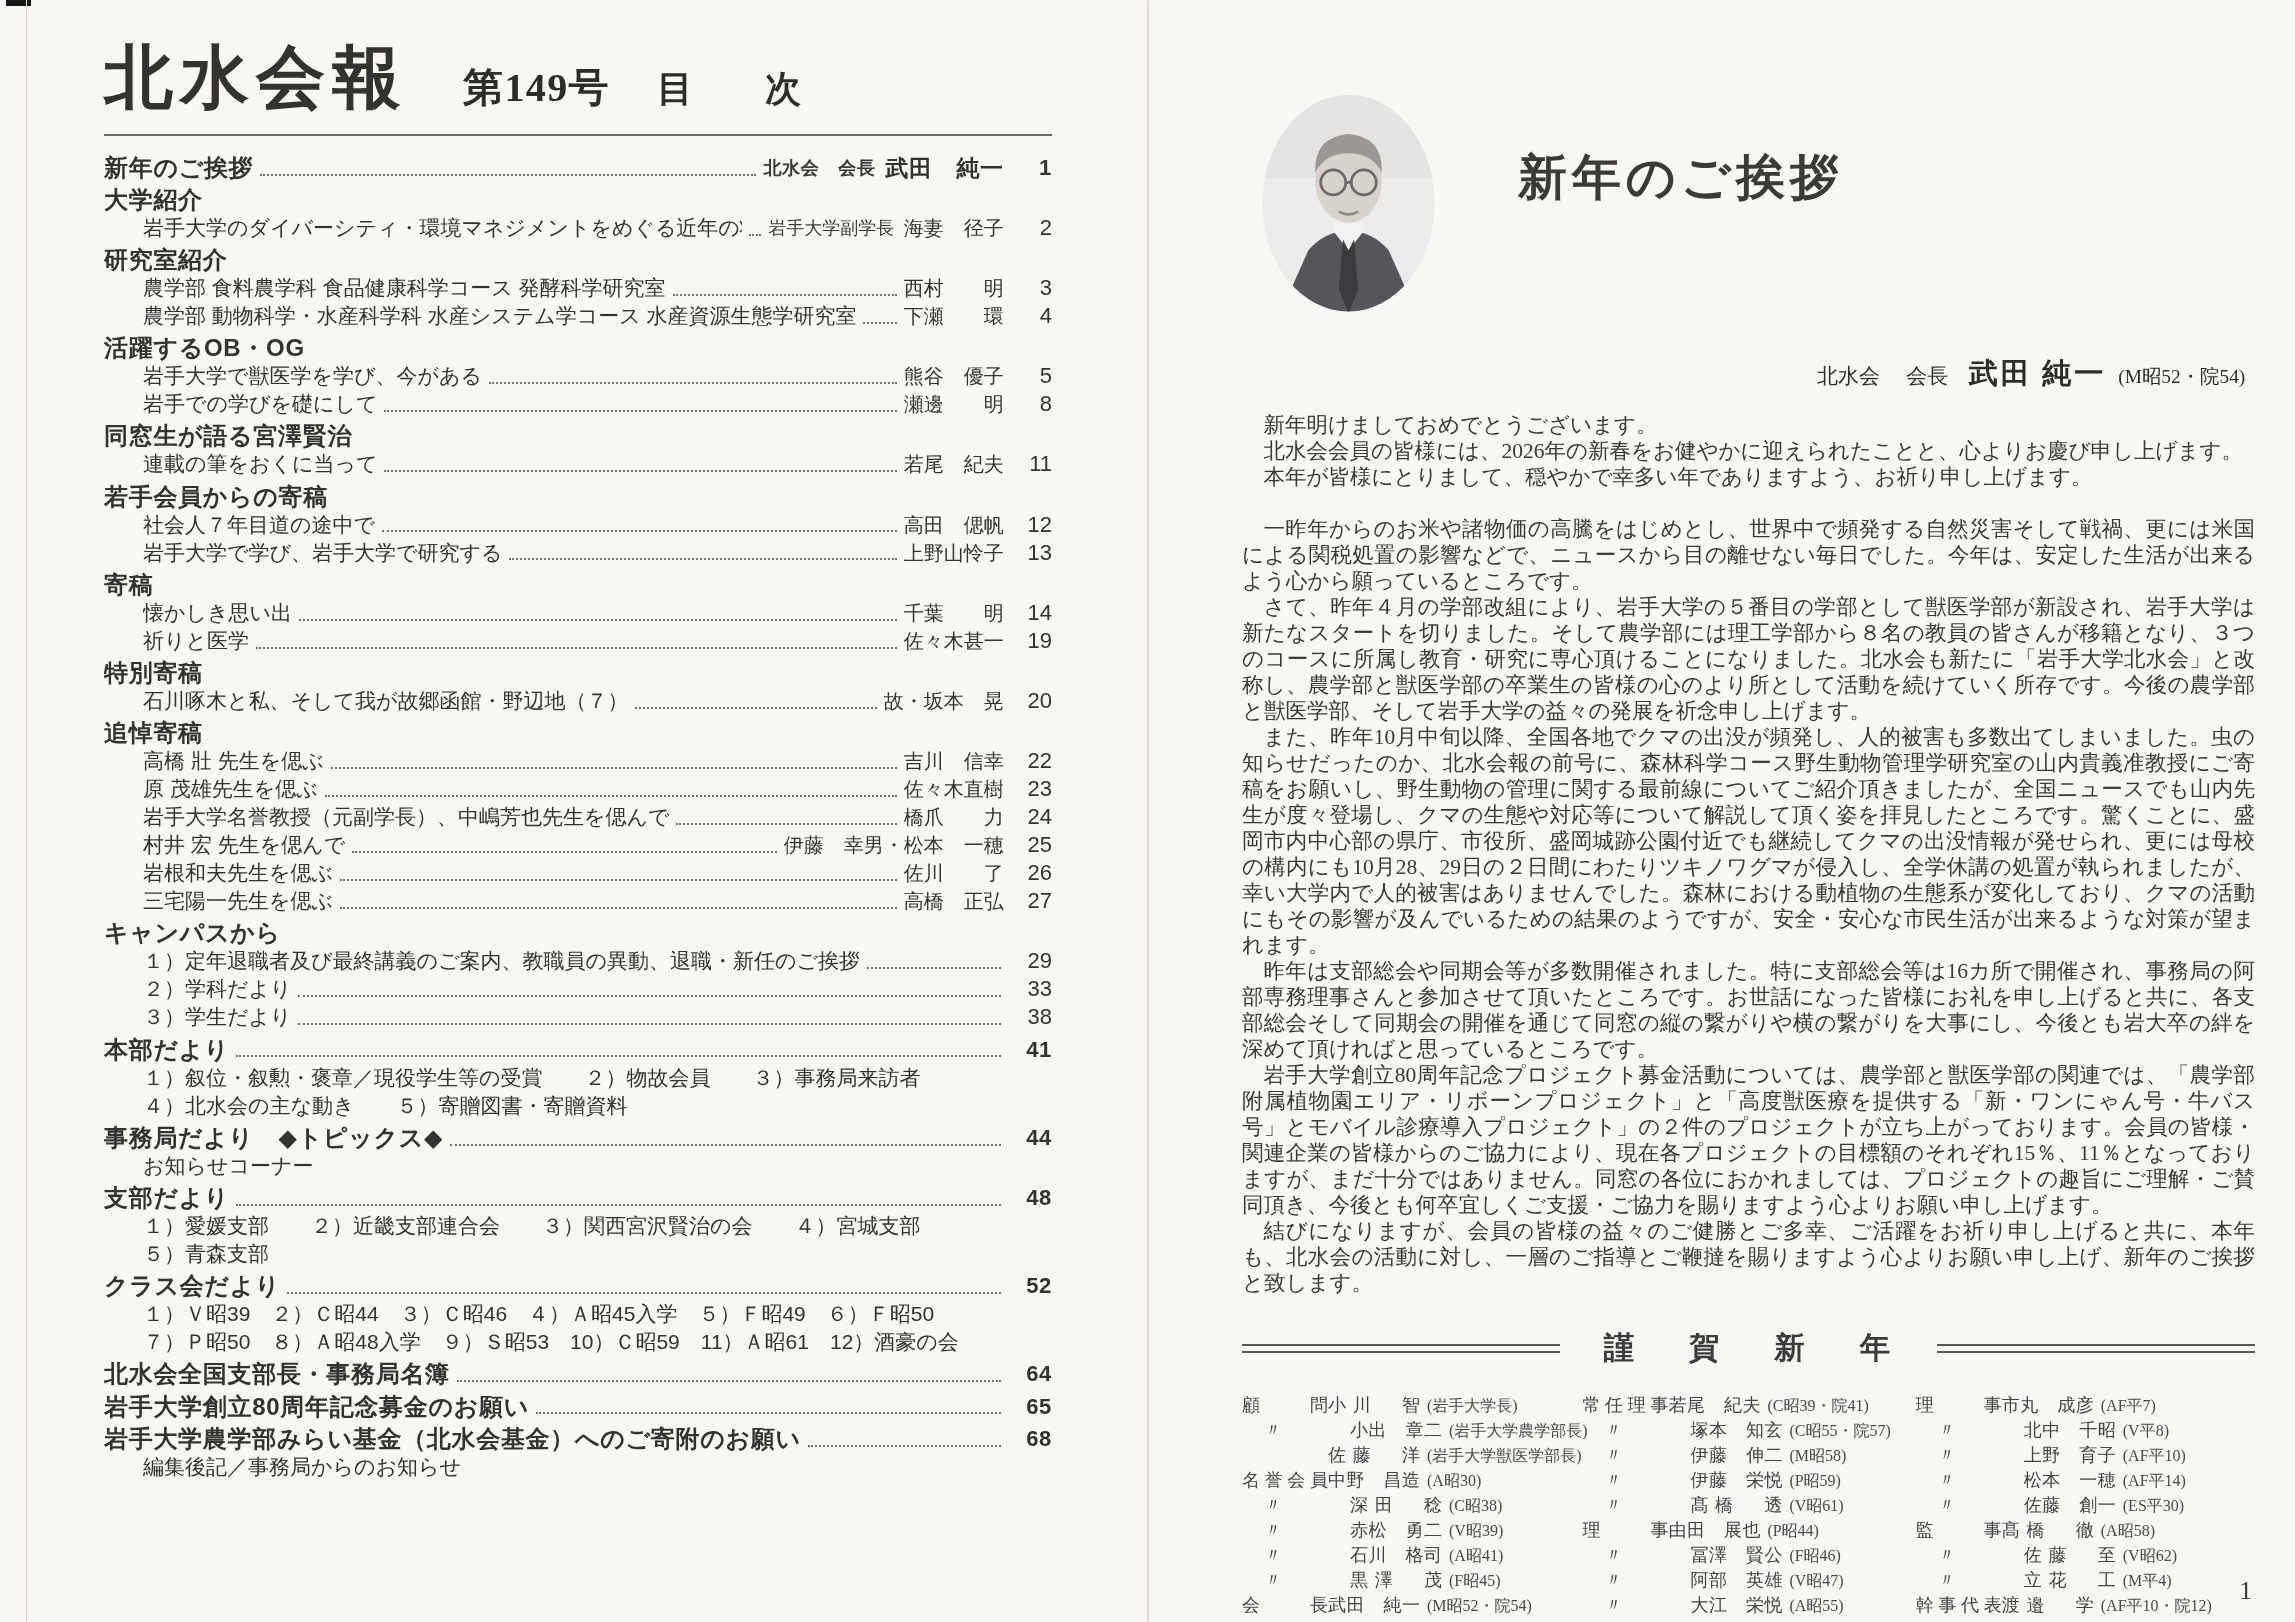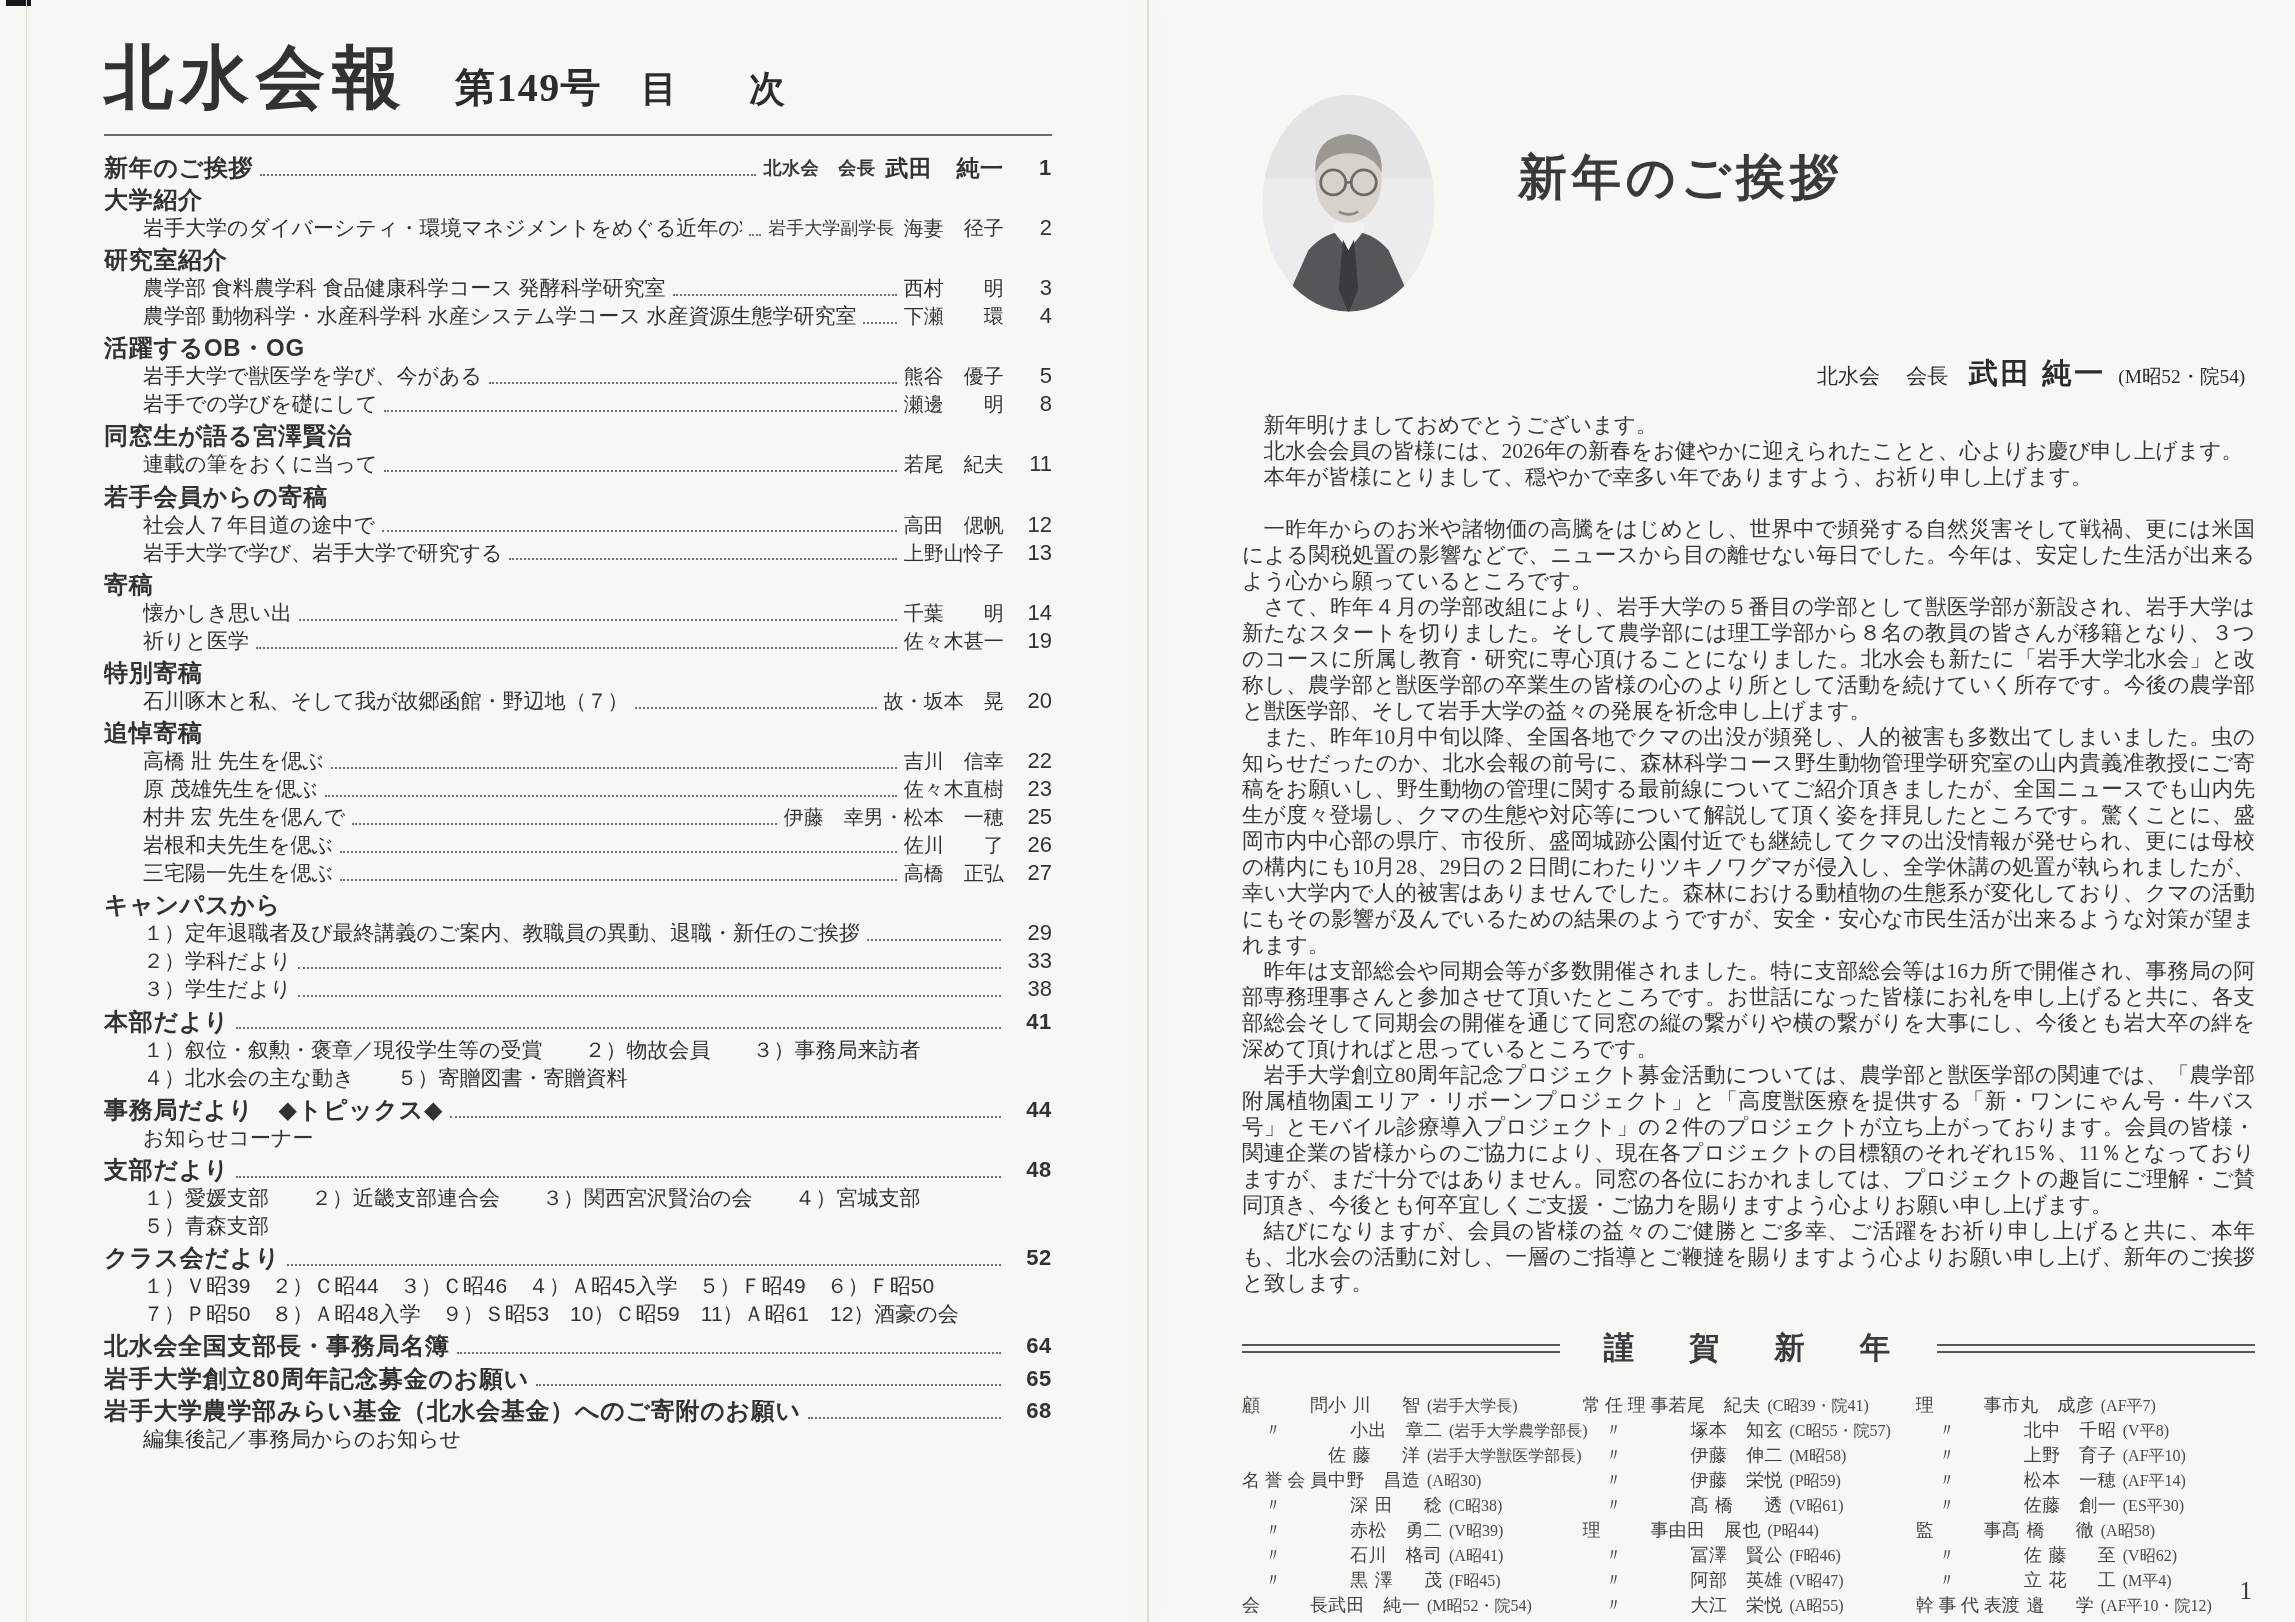--- a/index.html
+++ b/index.html
@@ -5,21 +5,21 @@
   html,body{margin:0;padding:0;background:#e7e4df;}
   .sheet{position:relative;width:2295px;height:1623px;background:#f8f7f4;overflow:hidden;
          font-family:"Liberation Serif","DejaVu Serif",serif;color:#2e2c2a;}
   
   .edge-line{position:absolute;left:26px;top:0;bottom:0;width:1.4px;background:#dbd8d2;}
   .corner-mark{position:absolute;left:5.6px;top:0;width:25px;height:6.2px;background:#17171a;}
   .fold-line{position:absolute;left:1147px;top:0;bottom:0;width:2.1px;background:#e0ddd7;
              box-shadow:-9.7px 0 15.3px rgba(120,115,105,.12),9.7px 0 15.3px rgba(120,115,105,.08);}
   
   .page-left{position:absolute;left:104px;top:32px;width:948px;}
-  .masthead{display:flex;align-items:baseline;white-space:nowrap;}
+  .masthead{display:flex;align-items:baseline;white-space:nowrap;gap:8px;}
   .mast-title{margin:0;font-size:69px;font-weight:700;letter-spacing:7px;color:#343230;
               font-family:"DejaVu Serif","Liberation Serif",serif;}
   .mast-issue{font-size:40px;font-weight:700;margin-left:47px;letter-spacing:1.4px;}
   .mast-toc{font-size:36px;font-weight:700;margin-left:39px;letter-spacing:18px;}
   .mast-rule{border-bottom:2.1px solid #6a6a68;margin-top:9.7px;}
   .toc{margin-top:18px;font-family:"Liberation Sans","DejaVu Sans",sans-serif;color:#333231;}
   .trow{display:flex;align-items:flex-end;line-height:28px;white-space:nowrap;}
   .thead{font-size:24px;font-weight:700;margin-top:4.2px;letter-spacing:0.7px;}
   .titem{font-size:21px;padding-left:39px;}
   .tsub{font-size:21px;padding-left:39px;}
@@ -196,20 +196,27 @@
     <span class="pg">22</span>
   </div>
         <div class="trow titem">
     <span class="it">原 茂雄先生を偲ぶ</span>
     <span class="leader"></span>
 
     <span class="auth">佐々木直樹</span>
     <span class="pg">23</span>
   </div>
         <div class="trow titem">
+    <span class="it">岩手大学名誉教授（元副学長）、中嶋芳也先生を偲んで</span>
+    <span class="leader"></span>
+
+    <span class="auth">橋爪　　力</span>
+    <span class="pg">24</span>
+  </div>
+        <div class="trow titem">
     <span class="it">村井 宏 先生を偲んで</span>
     <span class="leader"></span>
 
     <span class="auth">伊藤　幸男・松本　一穂</span>
     <span class="pg">25</span>
   </div>
         <div class="trow titem">
     <span class="it">岩根和夫先生を偲ぶ</span>
     <span class="leader"></span>
 

